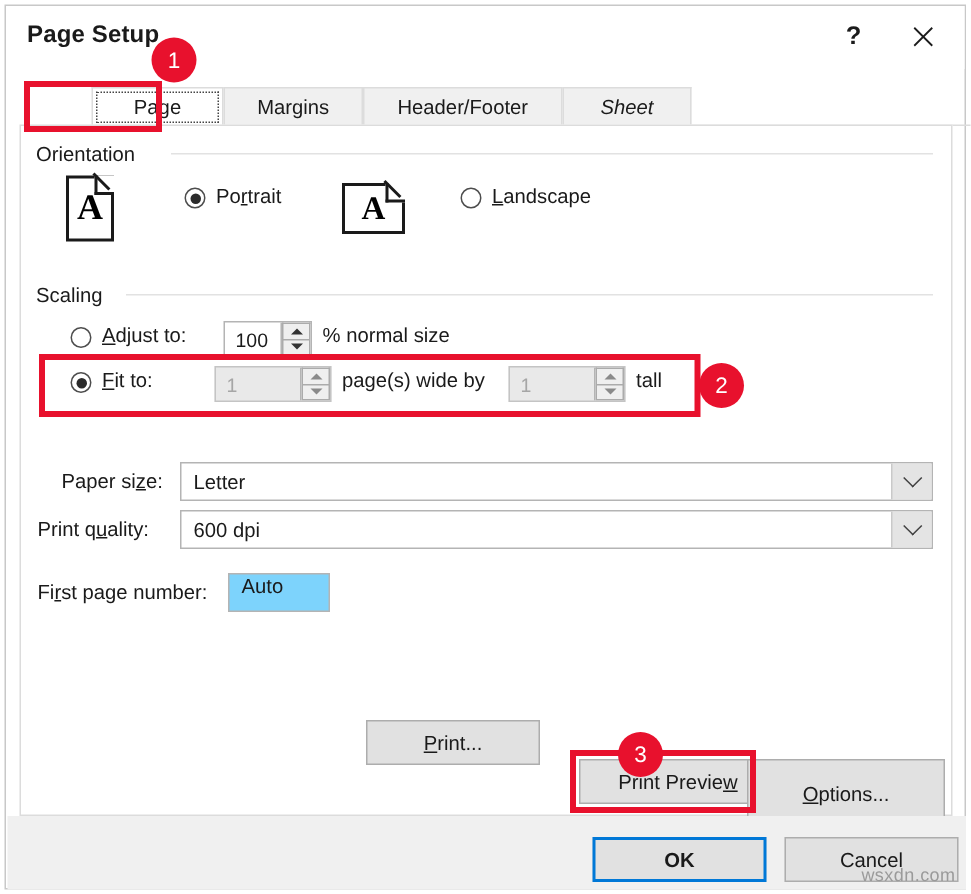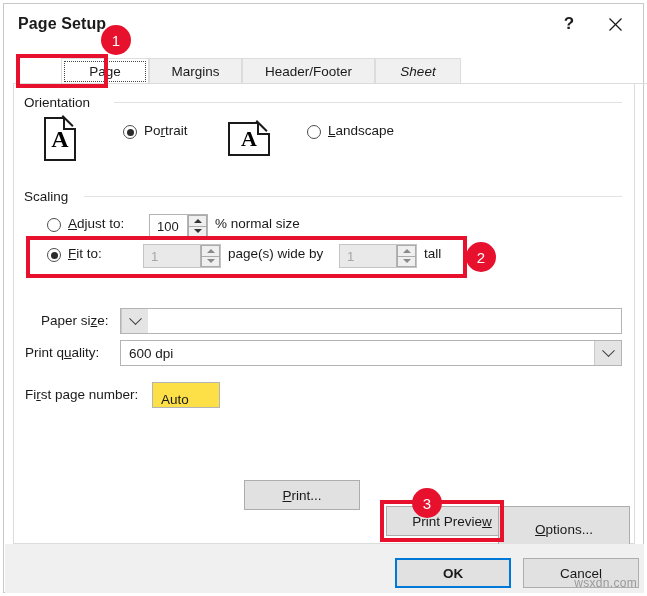--- a/index.html
+++ b/index.html
@@ -327,23 +327,23 @@
     transform: rotate(45deg) translate(-2px, -2px);
   }
   .combo-papersize { left: 116px; top: 304px; width: 502px; }
   .combo-printqual { left: 116px; top: 336px; width: 502px; }
 
   .textbox {
     position: absolute;
     height: 26px;
     box-sizing: border-box;
     border: 1px solid #b4b4b4;
-    background: #fde047;
-    display: flex;
-    align-items: flex-end;
+    background: #7dd3fc;
+    display: flex;
+    align-items: flex-start;
   }
   .textbox .tval {
     padding-left: 8px;
     font-size: 13.5px;
     color: #1a1a1a;
   }
   .tb-firstpage { left: 148px; top: 378px; width: 68px; }
 
   
   .btn {
@@ -536,20 +536,21 @@
           <i class="tri-dn"></i>
         </span>
     </span>
   </div>
   <div class="static-text txt-tall">tall</div>
 
   <div class="field-label lb-papersize">
     <span>Paper si</span><span class="u">z</span><span>e:</span>
   </div>
   <div class="combo combo-papersize">
+    <span class="cval">Letter</span>
     <span class="cbtn">
         <i class="chev"></i>
       </span>
   </div>
 
   <div class="field-label lb-printqual">
     <span>Print q</span><span class="u">u</span><span>ality:</span>
   </div>
   <div class="combo combo-printqual">
     <span class="cval">600 dpi</span>

